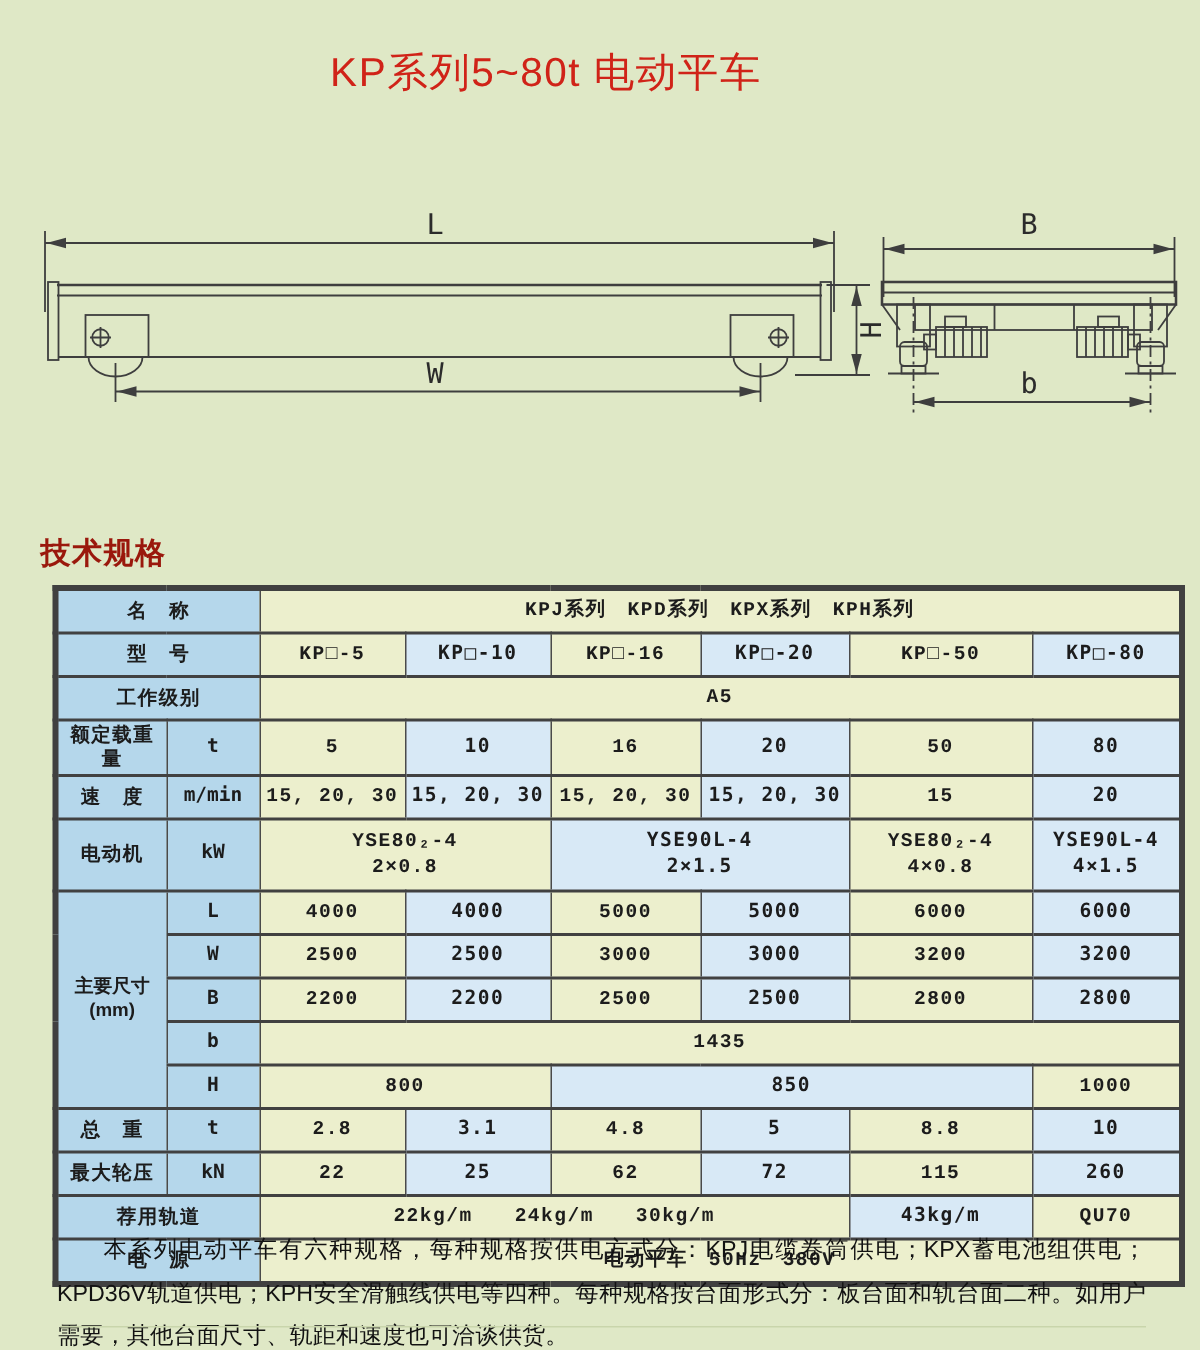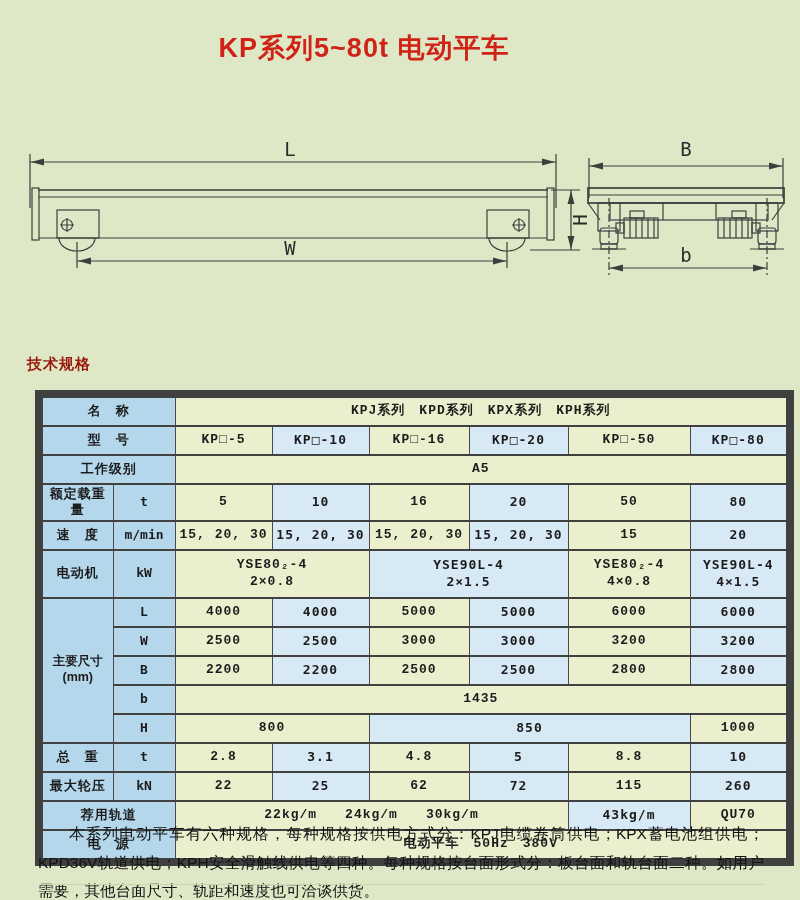--- a/index.html
+++ b/index.html
@@ -5,37 +5,37 @@
   html,body{margin:0;padding:0;}
   body{
     width:800px;height:900px;
     background:var(--page-bg,#dfe8c6);
     font-family:"Liberation Sans",sans-serif;
     position:relative;overflow:hidden;
   }
   .page{position:absolute;inset:0;}
   .title{
     margin:0;position:absolute;top:30px;left:0;width:728px;
-    text-align:center;font-size:27px;font-weight:bold;
+    text-align:center;font-size:27px;font-weight:normal;
     letter-spacing:1px;color:var(--title-color,#d02318);
   }
   .drawing{position:absolute;left:0;top:128px;width:800px;height:170px;}
   .drawing text{
     font-family:"DejaVu Sans Mono",monospace;
     font-size:19px;fill:#2b2b2b;
   }
   .section-heading{
     margin:0;position:absolute;top:355px;left:27px;
-    font-size:15px;font-weight:bold;letter-spacing:1px;
+    font-size:20px;font-weight:bold;letter-spacing:1px;
     color:var(--heading-color,#9a180c);
   }
   table.spec{
     position:absolute;left:35px;top:390px;width:751px;
     border-collapse:collapse;table-layout:fixed;
-    border:8px solid #404040;
+    border:4px solid #404040;
     padding-left:30px;
   }
   col.c-name{width:74px;}  col.c-unit{width:62px;}
   col.c1{width:97px;} col.c2{width:97px;} col.c3{width:100px;}
   col.c4{width:99px;} col.c5{width:122px;} col.c6{width:100px;}
   .spec th,.spec td{
     border:1px solid #4a4a4a;
     border-top:2px solid #414141;border-bottom:2px solid #414141;
     text-align:center;vertical-align:middle;
     padding:1px 2px;height:25px;

